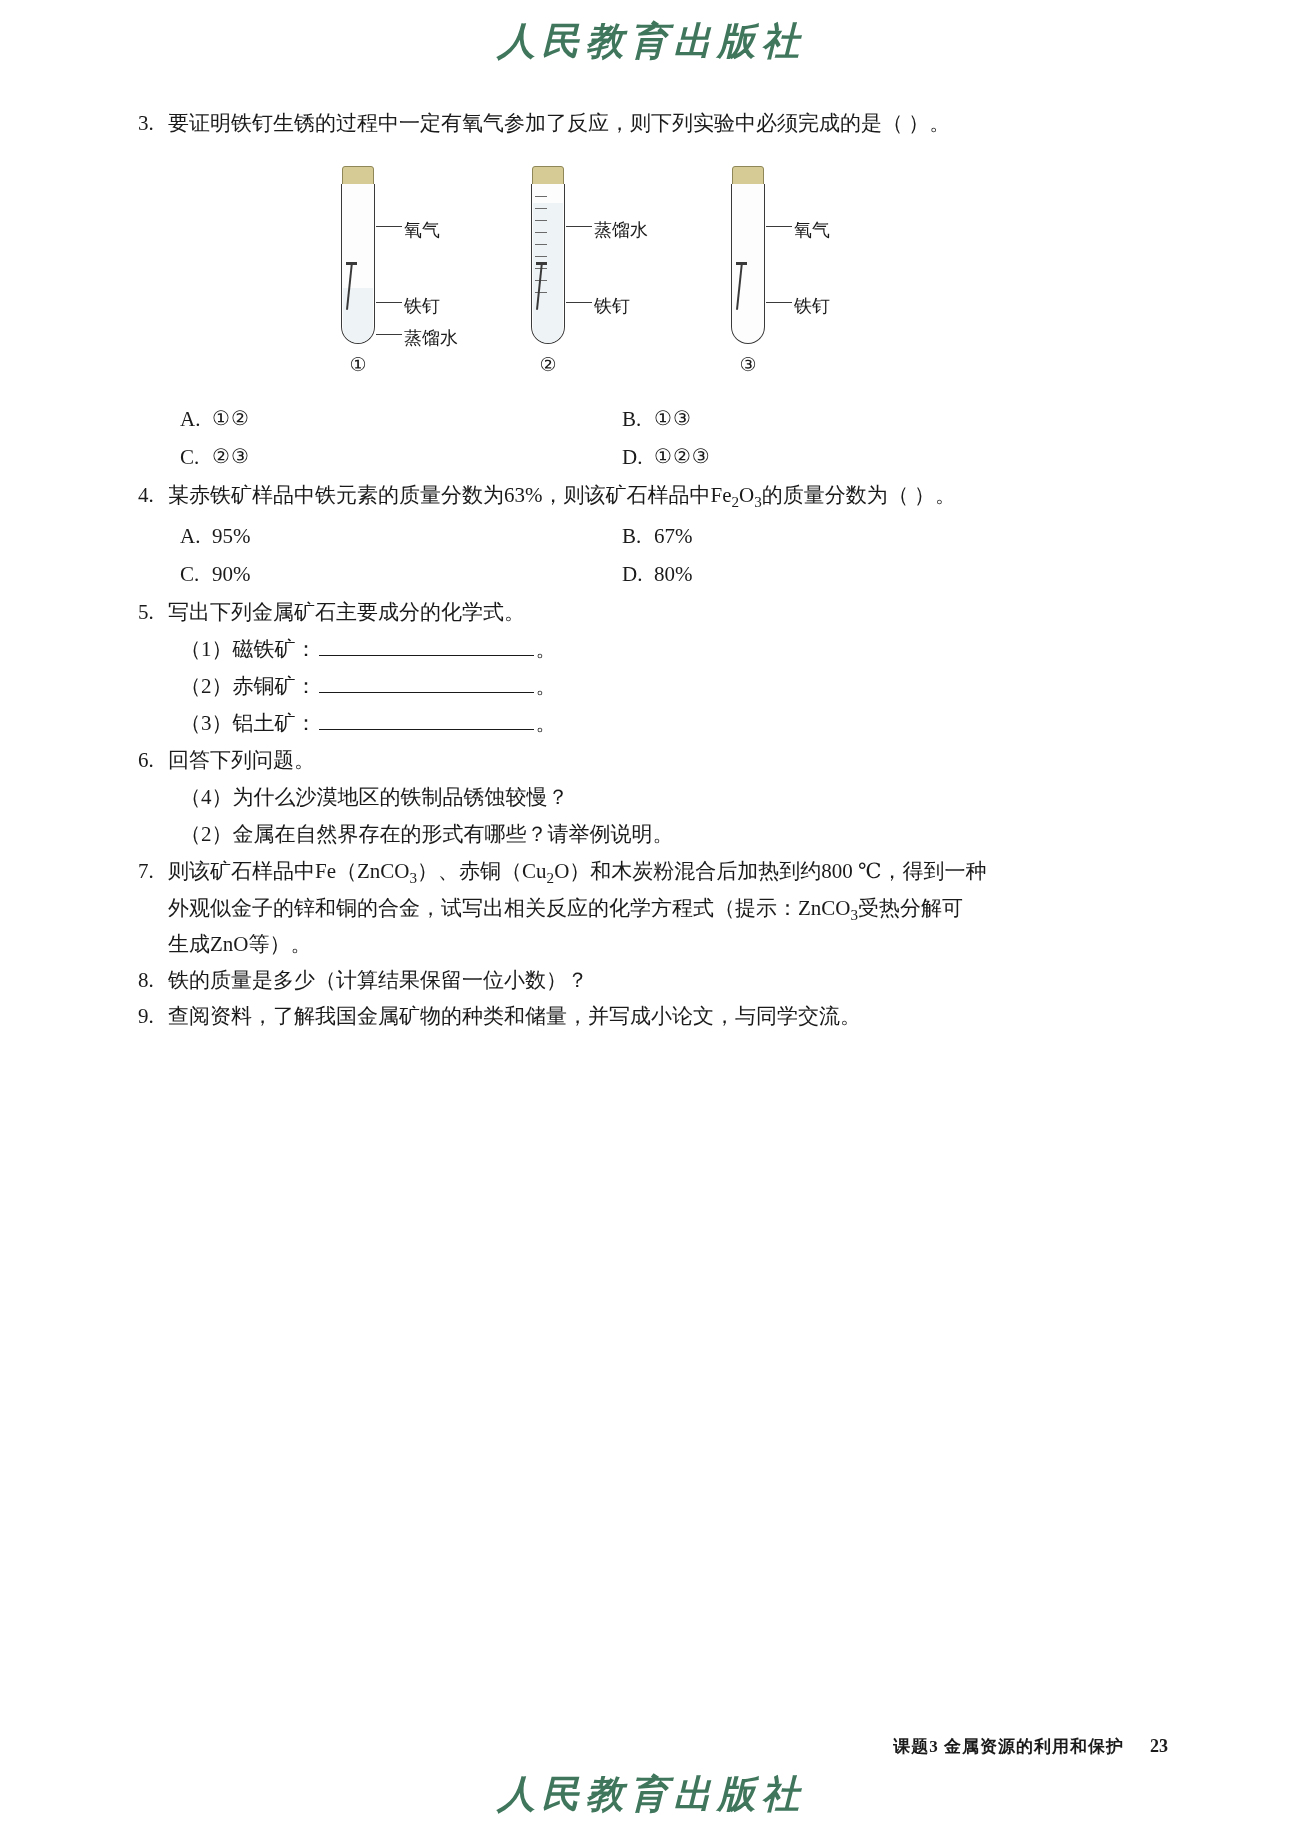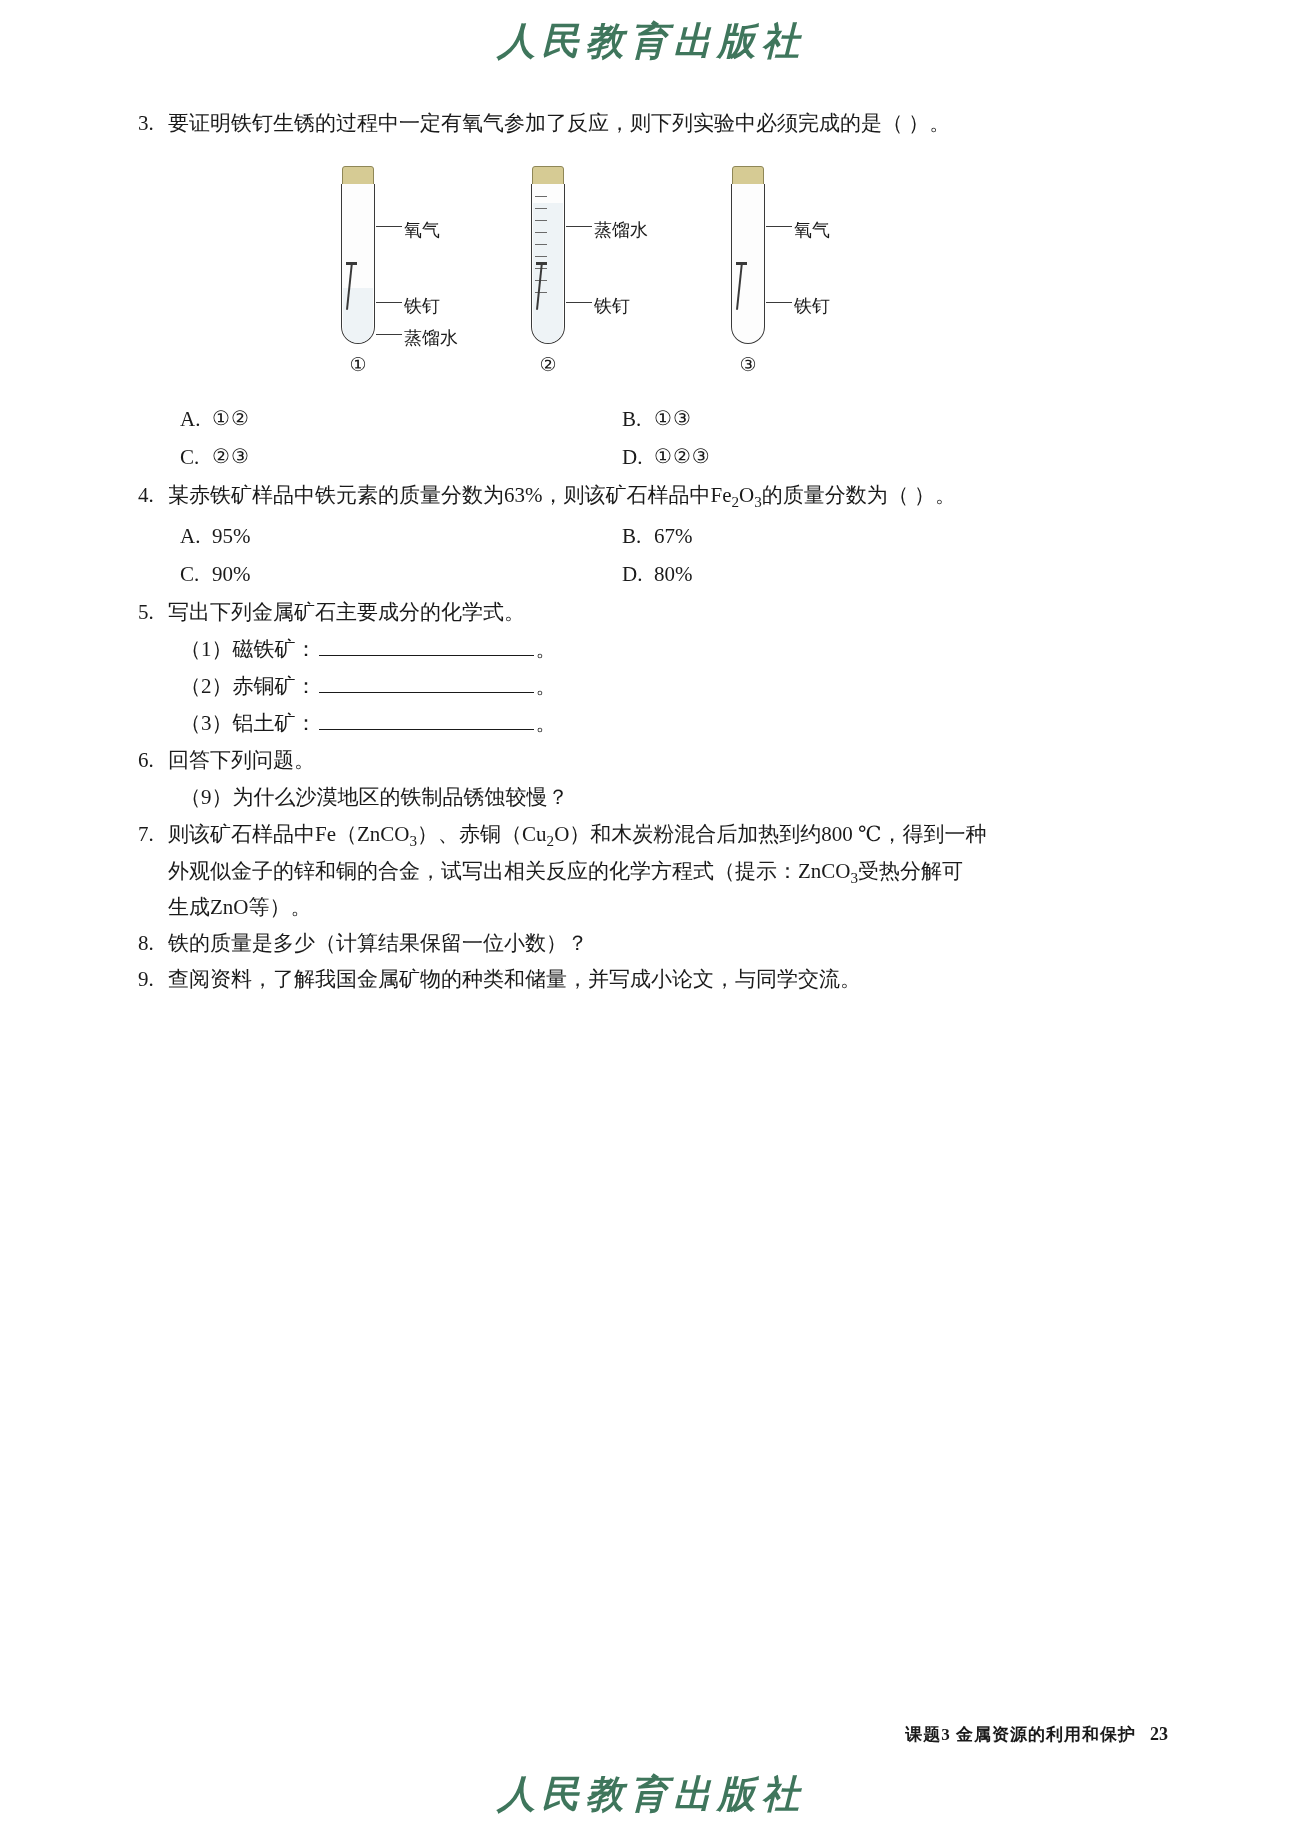--- a/index.html
+++ b/index.html
@@ -186,26 +186,26 @@
     position: absolute;
     font-size: 18px;
     white-space: nowrap;
     font-family: "Liberation Serif", serif;
   }
 
   
   .footer {
     position: absolute;
     right: 135px;
-    bottom: 96px;
+    bottom: 84px;
     font-size: 18px;
     color: #1a1a1a;
     display: flex;
     align-items: baseline;
-    gap: 14px;
+    gap: 26px;
   }
   .footer-title { letter-spacing: 1px; font-weight: bold; font-size: 17px;}
   .footer-page { font-size: 18px; font-weight: bold; }
 </style>
 </head>
 <body>
 
 <div class="page">
 
   <div class="publisher-mark top">人民教育出版社</div>
@@ -338,21 +338,22 @@
     <div class="subq">
       <span class="subq-label">（3）铝土矿：</span>
       <span class="fill-line"></span>
       <span>。</span>
     </div>
 
     <div class="qline">
       <div class="qnum">6.</div>
       <div class="qtext">回答下列问题。</div>
     </div>
-    <div class="para">（9）为什么沙漠地区的铁制品锈蚀较慢？</div>
+    <div class="para">（4）为什么沙漠地区的铁制品锈蚀较慢？</div>
+    <div class="para">（2）金属在自然界存在的形式有哪些？请举例说明。</div>
 
     <div class="qline">
       <div class="qnum">7.</div>
       <div class="qtext">
         <div><span>则该矿石样品中Fe（ZnCO</span><span class="sub">3</span><span>）、赤铜（Cu</span><span class="sub">2</span><span>O）和木炭粉混合后加热到约800 ℃，得到一种</span></div>
         <div><span>外观似金子的锌和铜的合金，试写出相关反应的化学方程式（提示：ZnCO</span><span class="sub">3</span><span>受热分解可</span></div>
         <div>生成ZnO等）。</div>
       </div>
     </div>
 

